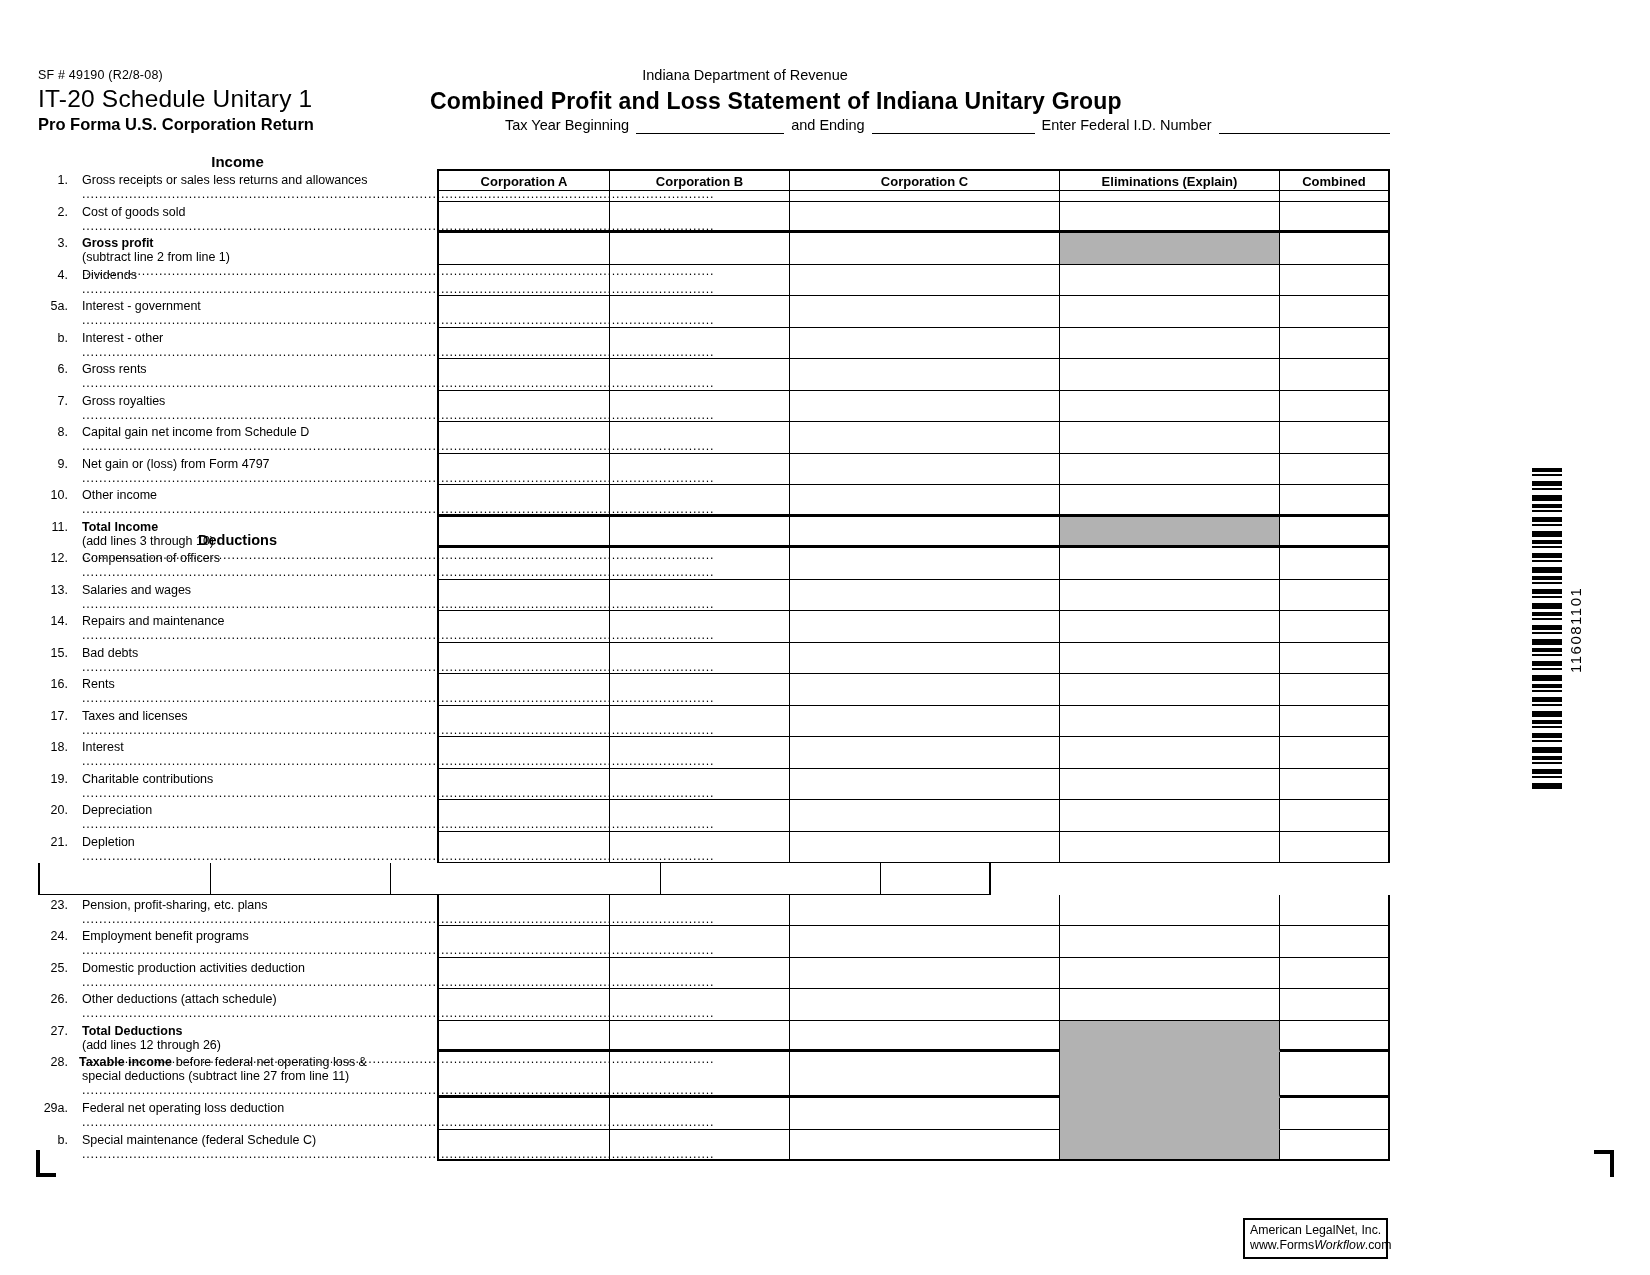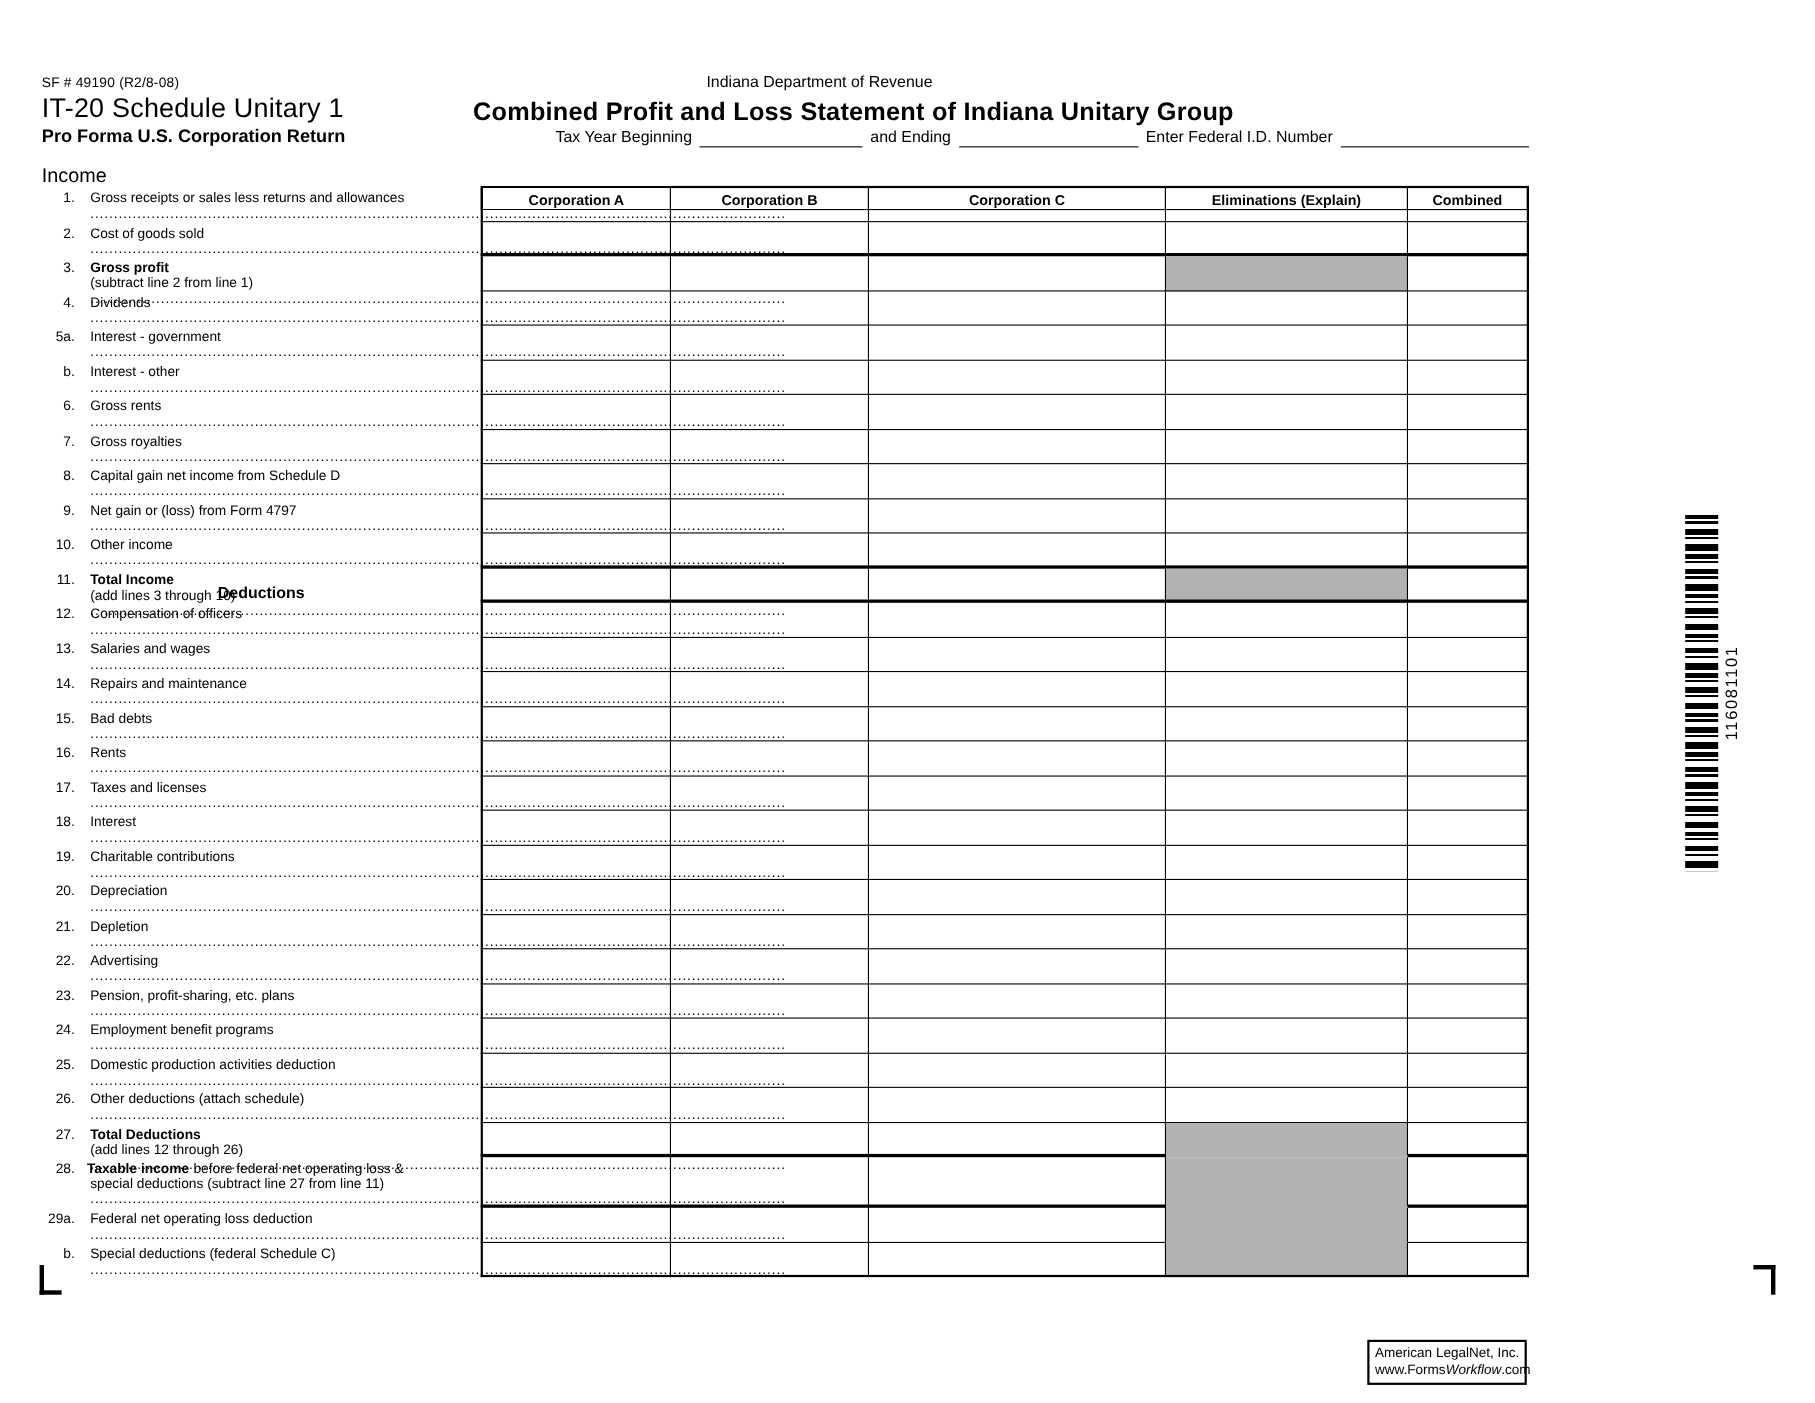--- a/index.html
+++ b/index.html
@@ -22,21 +22,21 @@
   .taxline .lab { white-space:nowrap; padding-bottom:1px; }
   .blank   { border-bottom:1.6px solid #000; height:16px; display:inline-block; }
   .b1 { width:148px; } .b2 { width:163px; } .b3 { flex:1; min-width:90px; }
   
   .formgrid { position:absolute; left:38px; top:148px; width:1352px; font-size:12.5px; }
   .grow { display:flex; align-items:stretch; }
   .row  { height:31.5px; }
   .row.tall { height:46px; }
   .lbl  { width:399px; flex:none; display:flex; align-items:flex-start; padding-top:3px; position:relative; }
   .hdrrow { height:22px; }
-  .hdrlbl { width:399px; flex:none; display:flex; align-items:flex-end; font-weight:normal; font-size:18px; padding-bottom:0px; }
+  .hdrlbl { width:399px; flex:none; display:flex; justify-content:center; align-items:flex-end; font-weight:bold; font-size:15px; padding-bottom:0px; }
   .num  { width:30px; flex:none; text-align:right; }
   .ltext{ flex:1; min-width:0; margin-left:11px; line-height:14px; }
   .lline{ display:block;flex-direction:column; }
   .flexline { display:flex; align-items:baseline; }
   .lline span { white-space:nowrap; }
   .b    { font-weight:bold; margin-right:4px; }
   .dots { flex:1; min-width:10px; overflow:hidden; white-space:nowrap; margin-left:3px; }
   .dots::after { content:"...................................................................................................................................................."; letter-spacing:.8px; }
   .hcell { border-top:2.5px solid #000; border-bottom:1.6px solid #000; border-right:1.6px solid #000;
            font-weight:bold; text-align:center; font-size:13px; padding-top:3px; height:22px;margin-top:21px; }
@@ -452,29 +452,20 @@
             </div>
           </div>
         </div>
         <div class="cell c0"></div>
         <div class="cell c1"></div>
         <div class="cell c2"></div>
         <div class="cell c3"></div>
         <div class="cell c4"></div>
       </div>
       <div class="grow row">
-        <div class="lbl">
-          <span class="num">22.</span>
-          <div class="ltext">
-            <div class="lline flexline">
-              <span>Advertising</span>
-              <span class="dots"></span>
-            </div>
-          </div>
-        </div>
         <div class="cell c0"></div>
         <div class="cell c1"></div>
         <div class="cell c2"></div>
         <div class="cell c3"></div>
         <div class="cell c4"></div>
       </div>
       <div class="grow row">
         <div class="lbl">
           <span class="num">23.</span>
           <div class="ltext">
@@ -586,21 +577,21 @@
         <div class="cell c1"></div>
         <div class="cell c2"></div>
         <div class="cell c3 shaded cont"></div>
         <div class="cell c4"></div>
       </div>
       <div class="grow row last">
         <div class="lbl">
           <span class="num">b.</span>
           <div class="ltext">
             <div class="lline flexline">
-              <span>Special deductions (federal Schedule C)</span>
+              <span>Special maintenance (federal Schedule C)</span>
               <span class="dots"></span>
             </div>
           </div>
         </div>
         <div class="cell c0"></div>
         <div class="cell c1"></div>
         <div class="cell c2"></div>
         <div class="cell c3 shaded"></div>
         <div class="cell c4"></div>
       </div>

